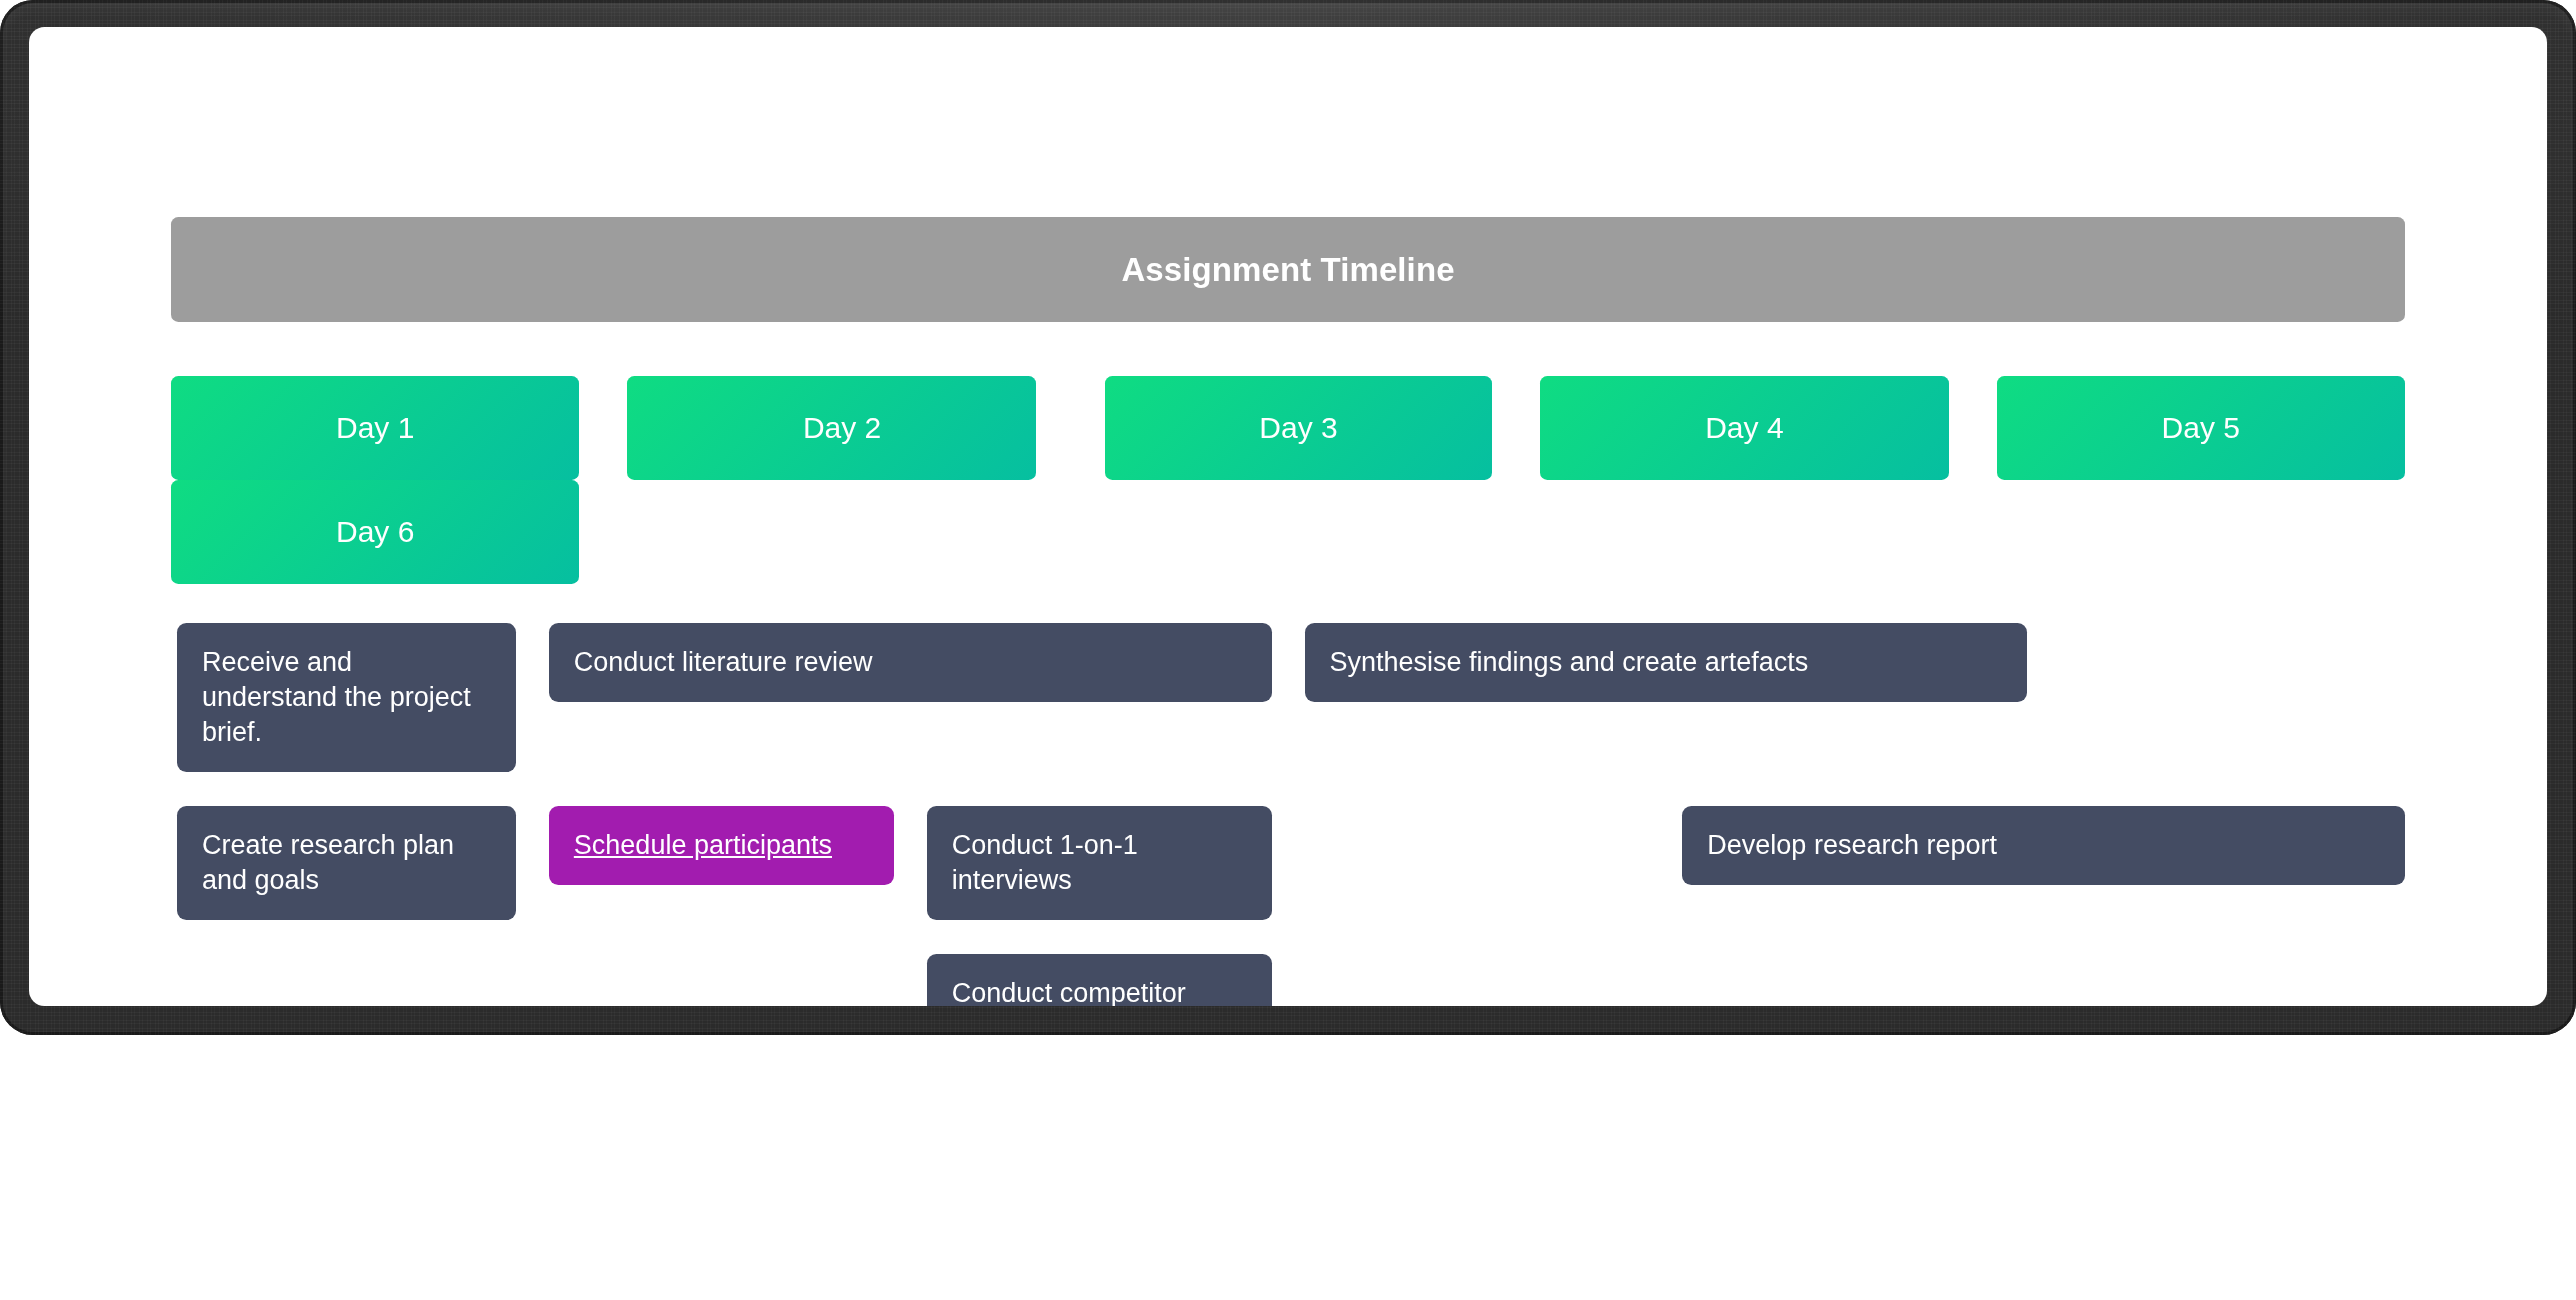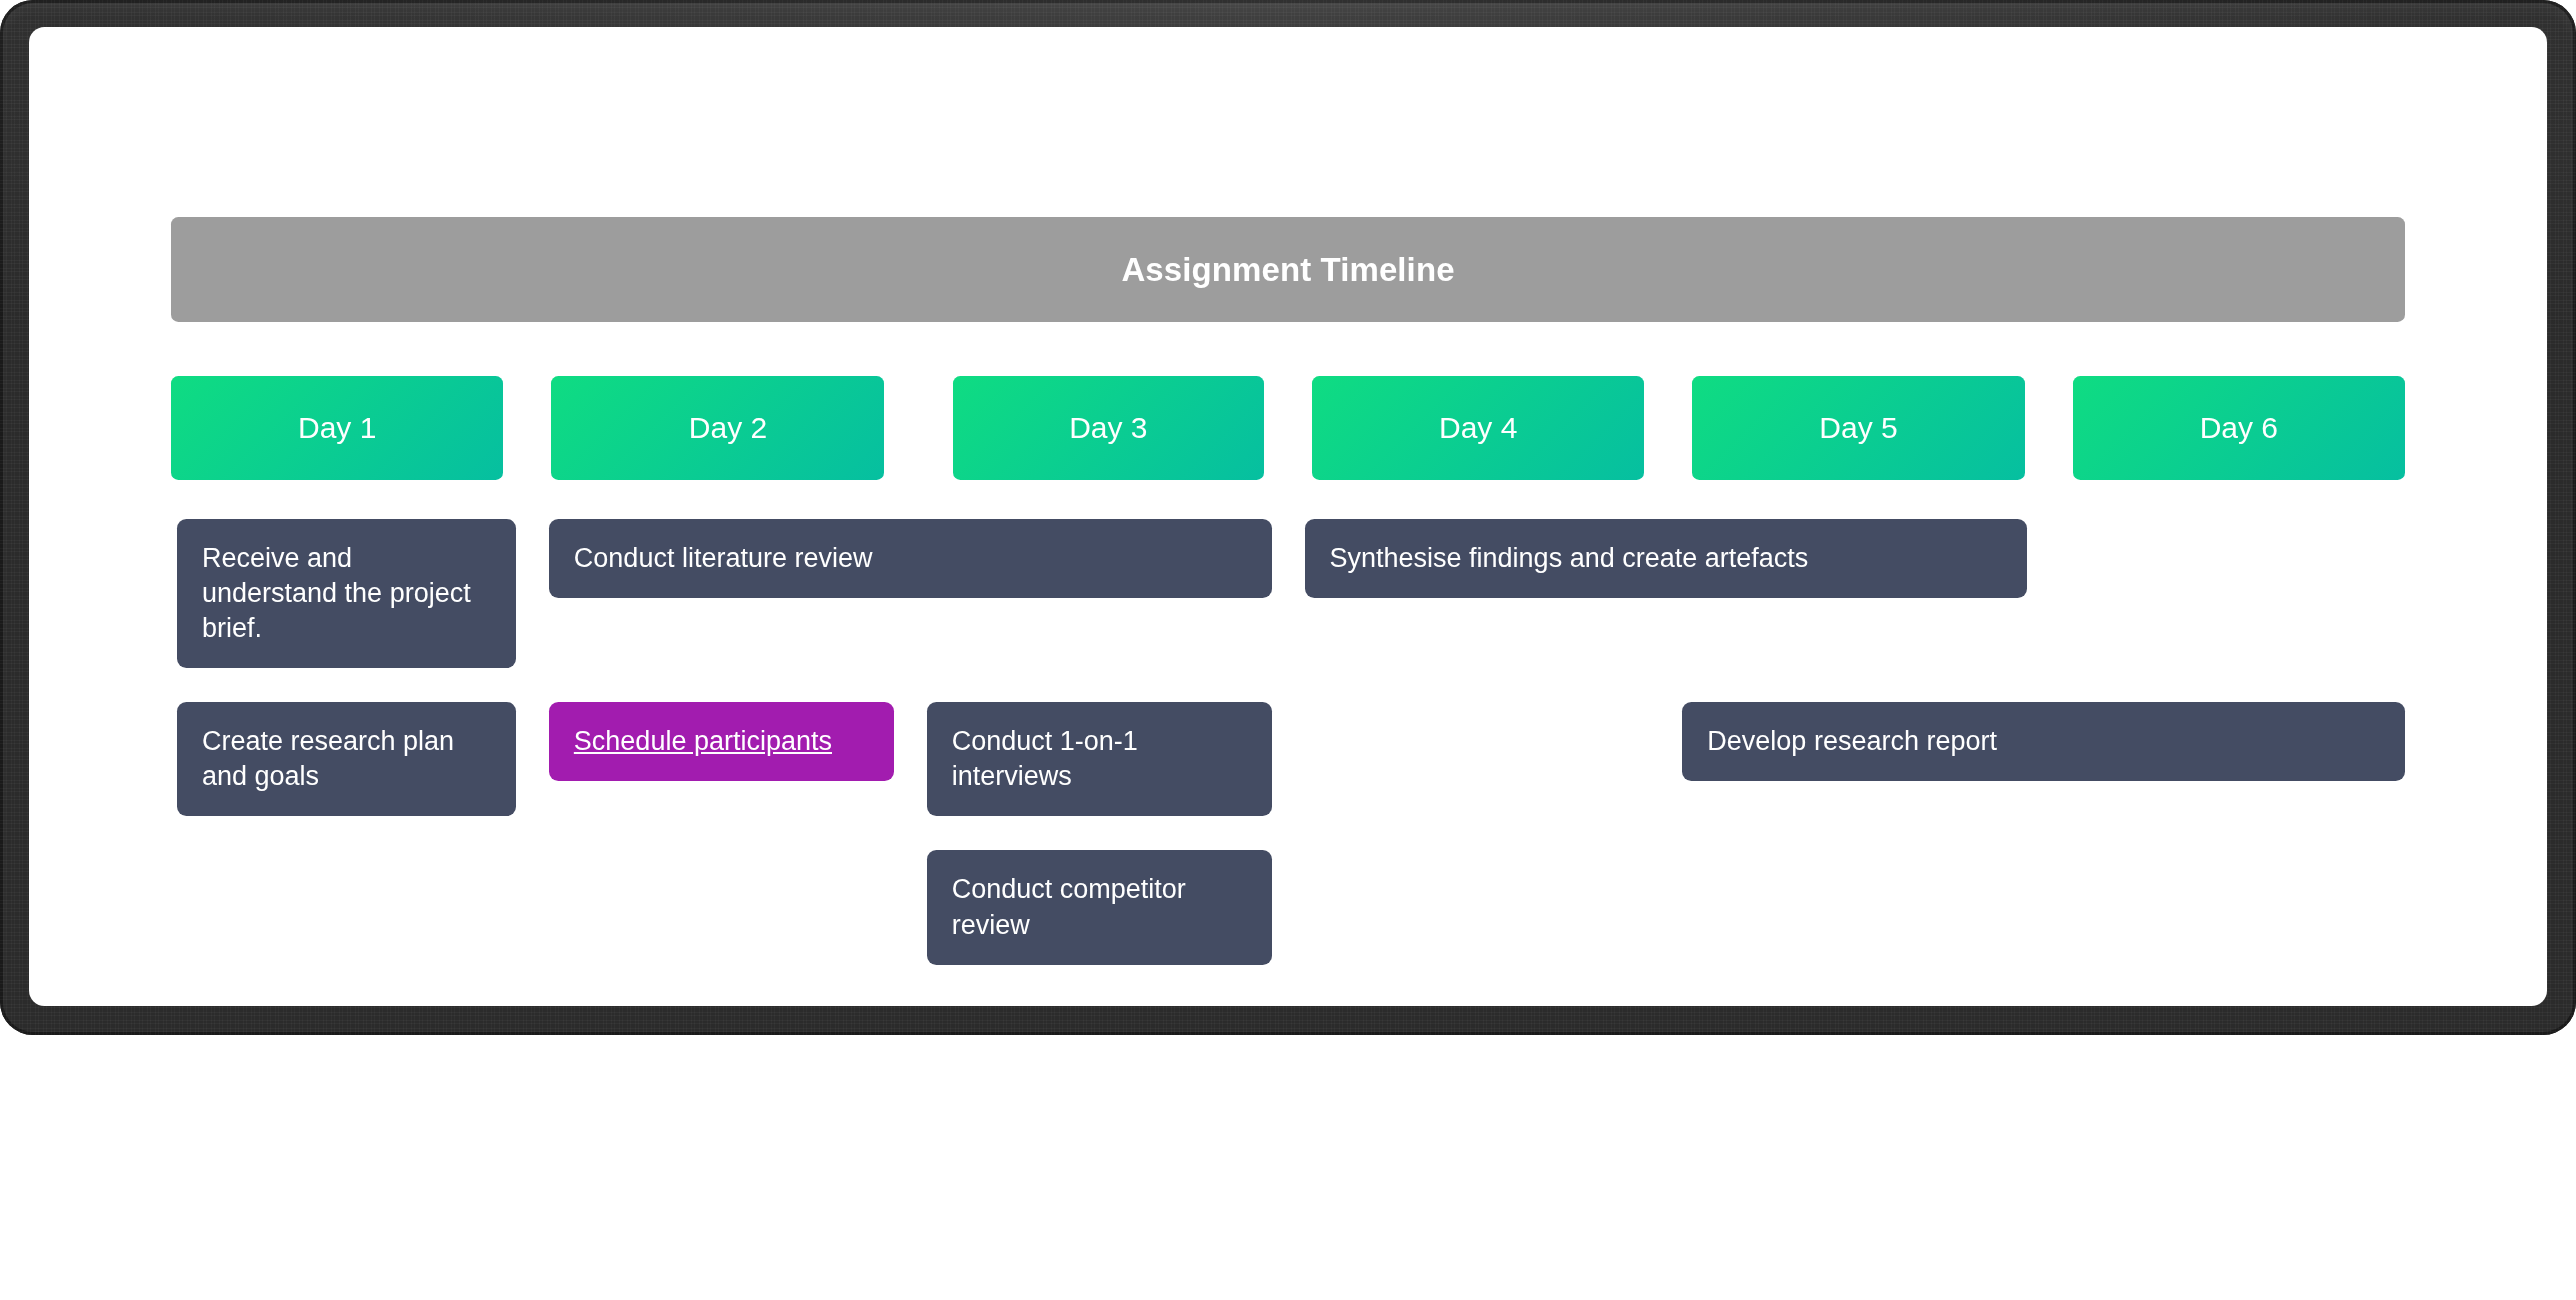--- a/index.html
+++ b/index.html
@@ -68,21 +68,21 @@
     justify-content: center;
     color: #ffffff;
     font-size: 33px;
     font-weight: bold;
     letter-spacing: 0.1px;
   }
 
   
   .grid-row {
     display: grid;
-    grid-template-columns: repeat(6, 1fr);
+    grid-template-columns: repeat(5, 1fr);
     column-gap: 48px;
   }
 
   
   .days-row { margin-top: 54px; }
   .day-pill {
     height: 104px;
     border-radius: 7.3px;
     display: flex;
     align-items: center;

